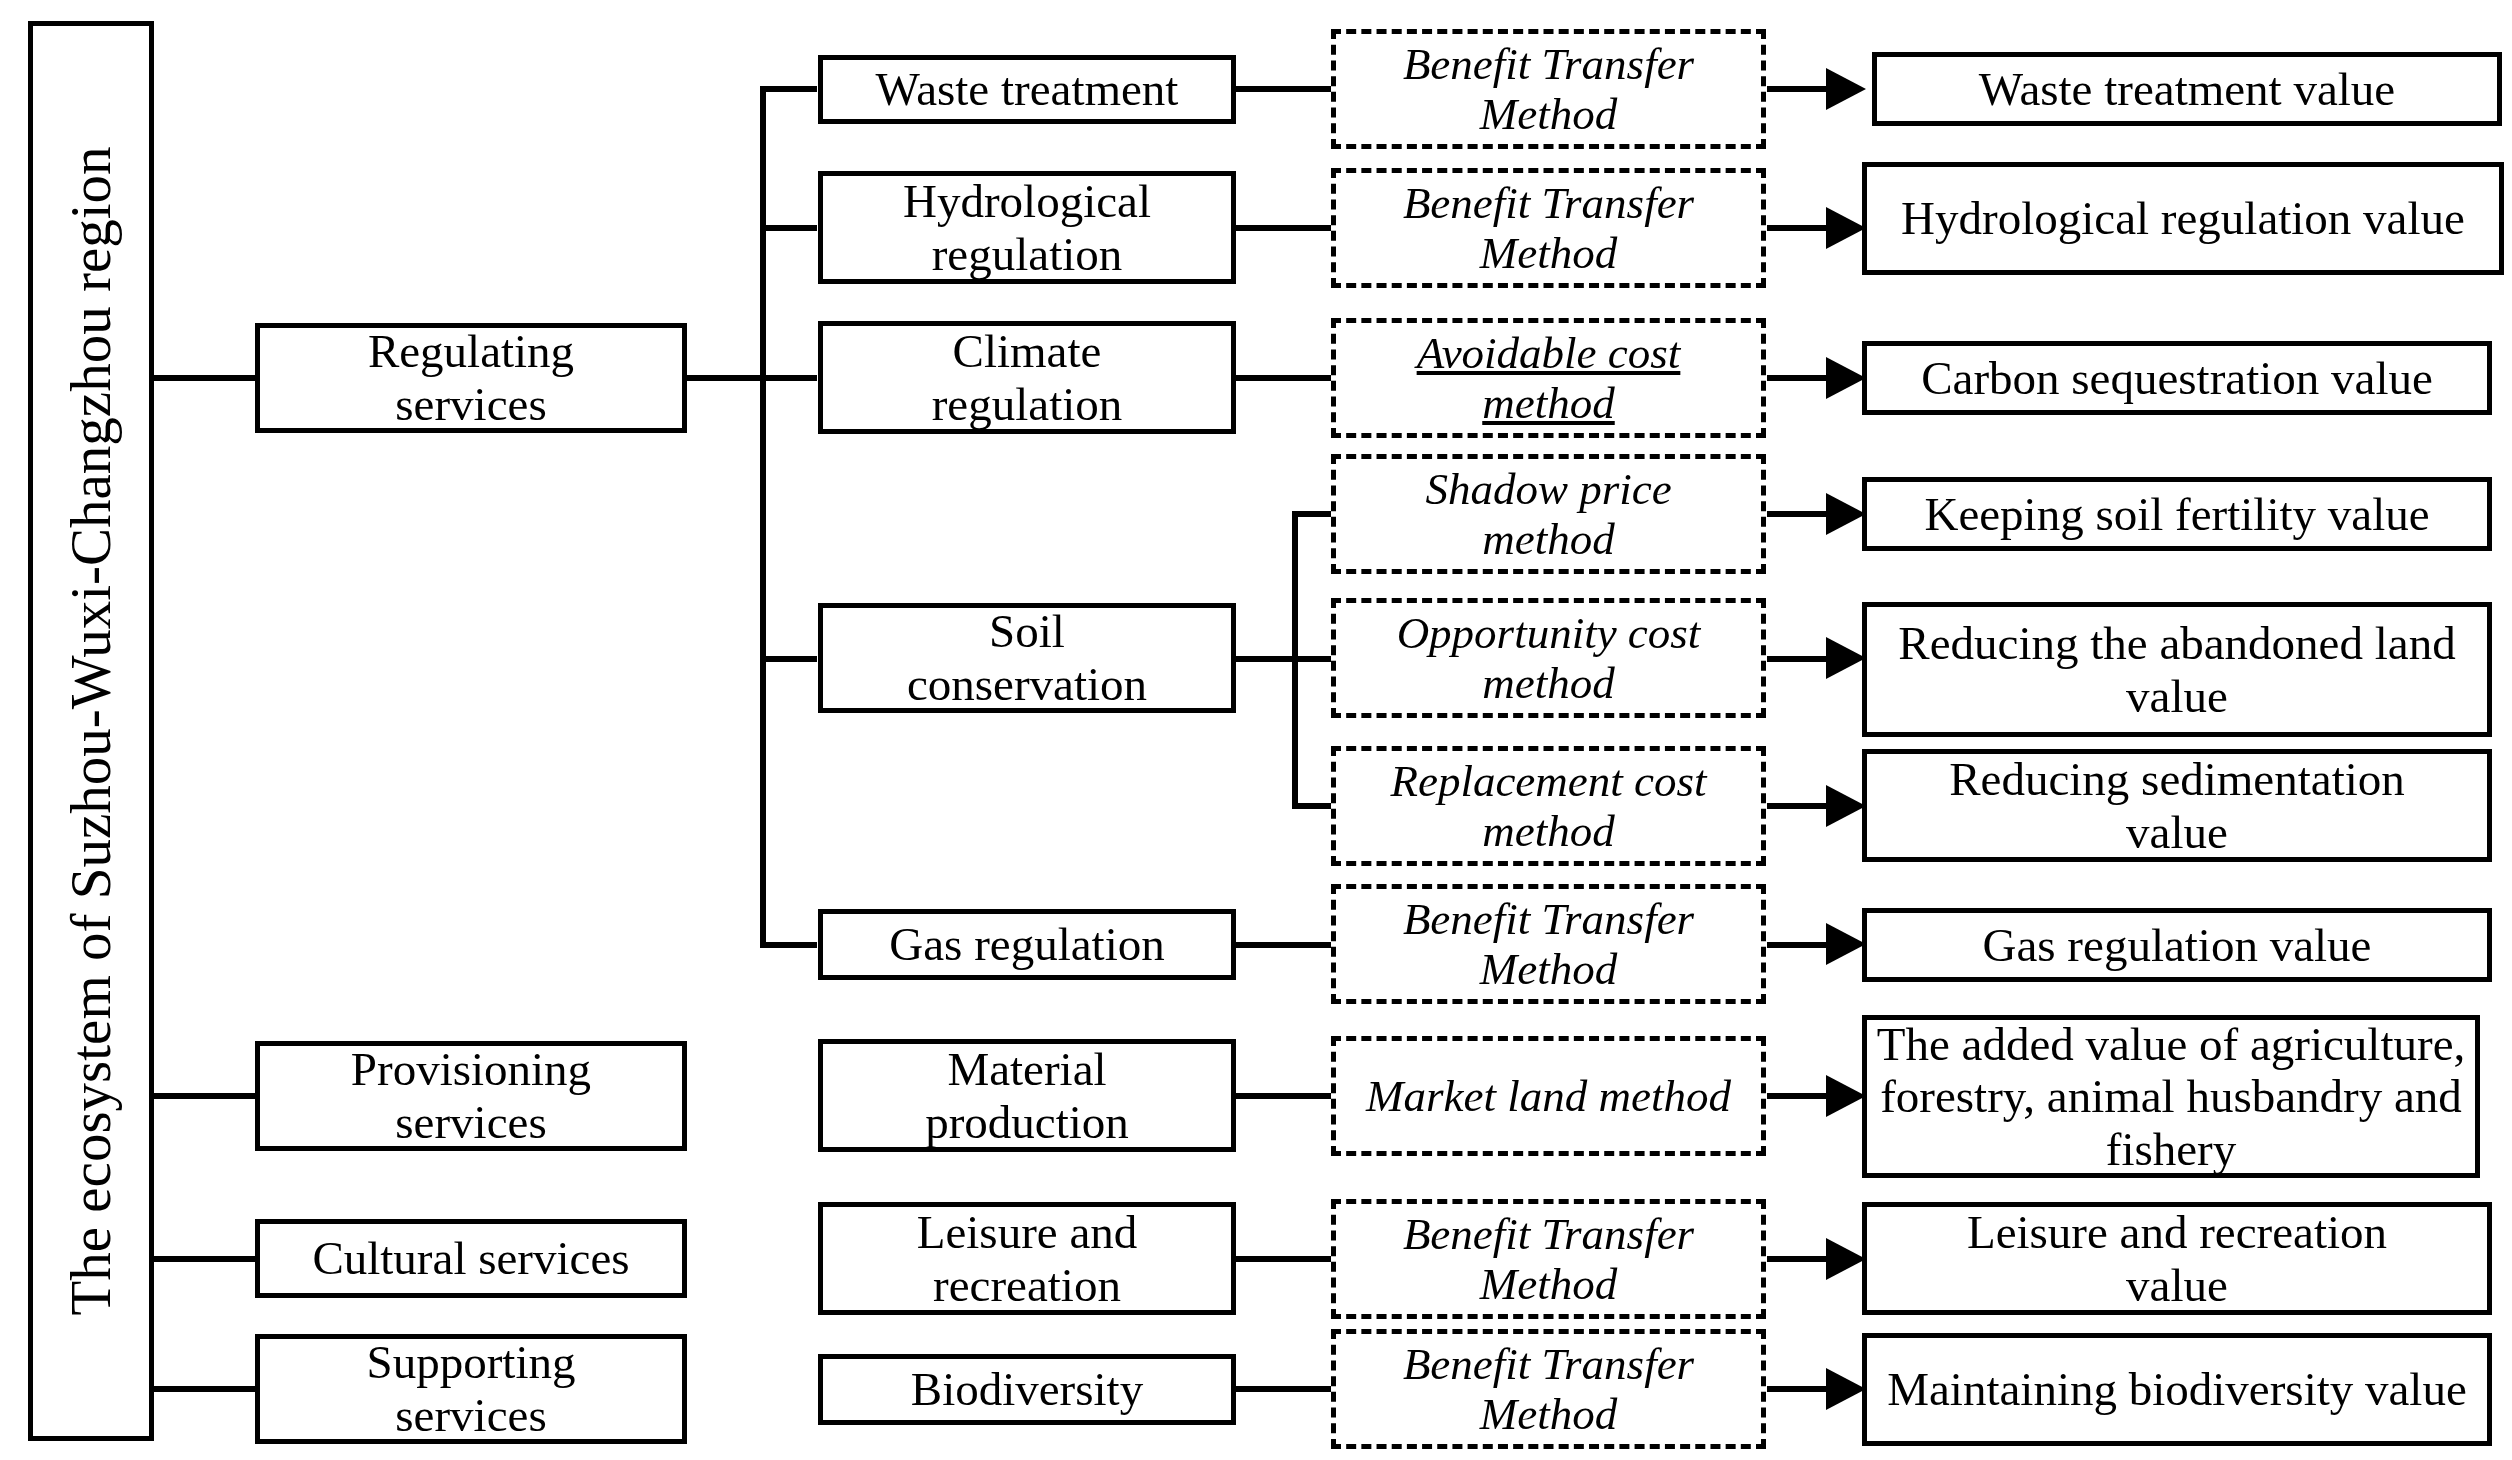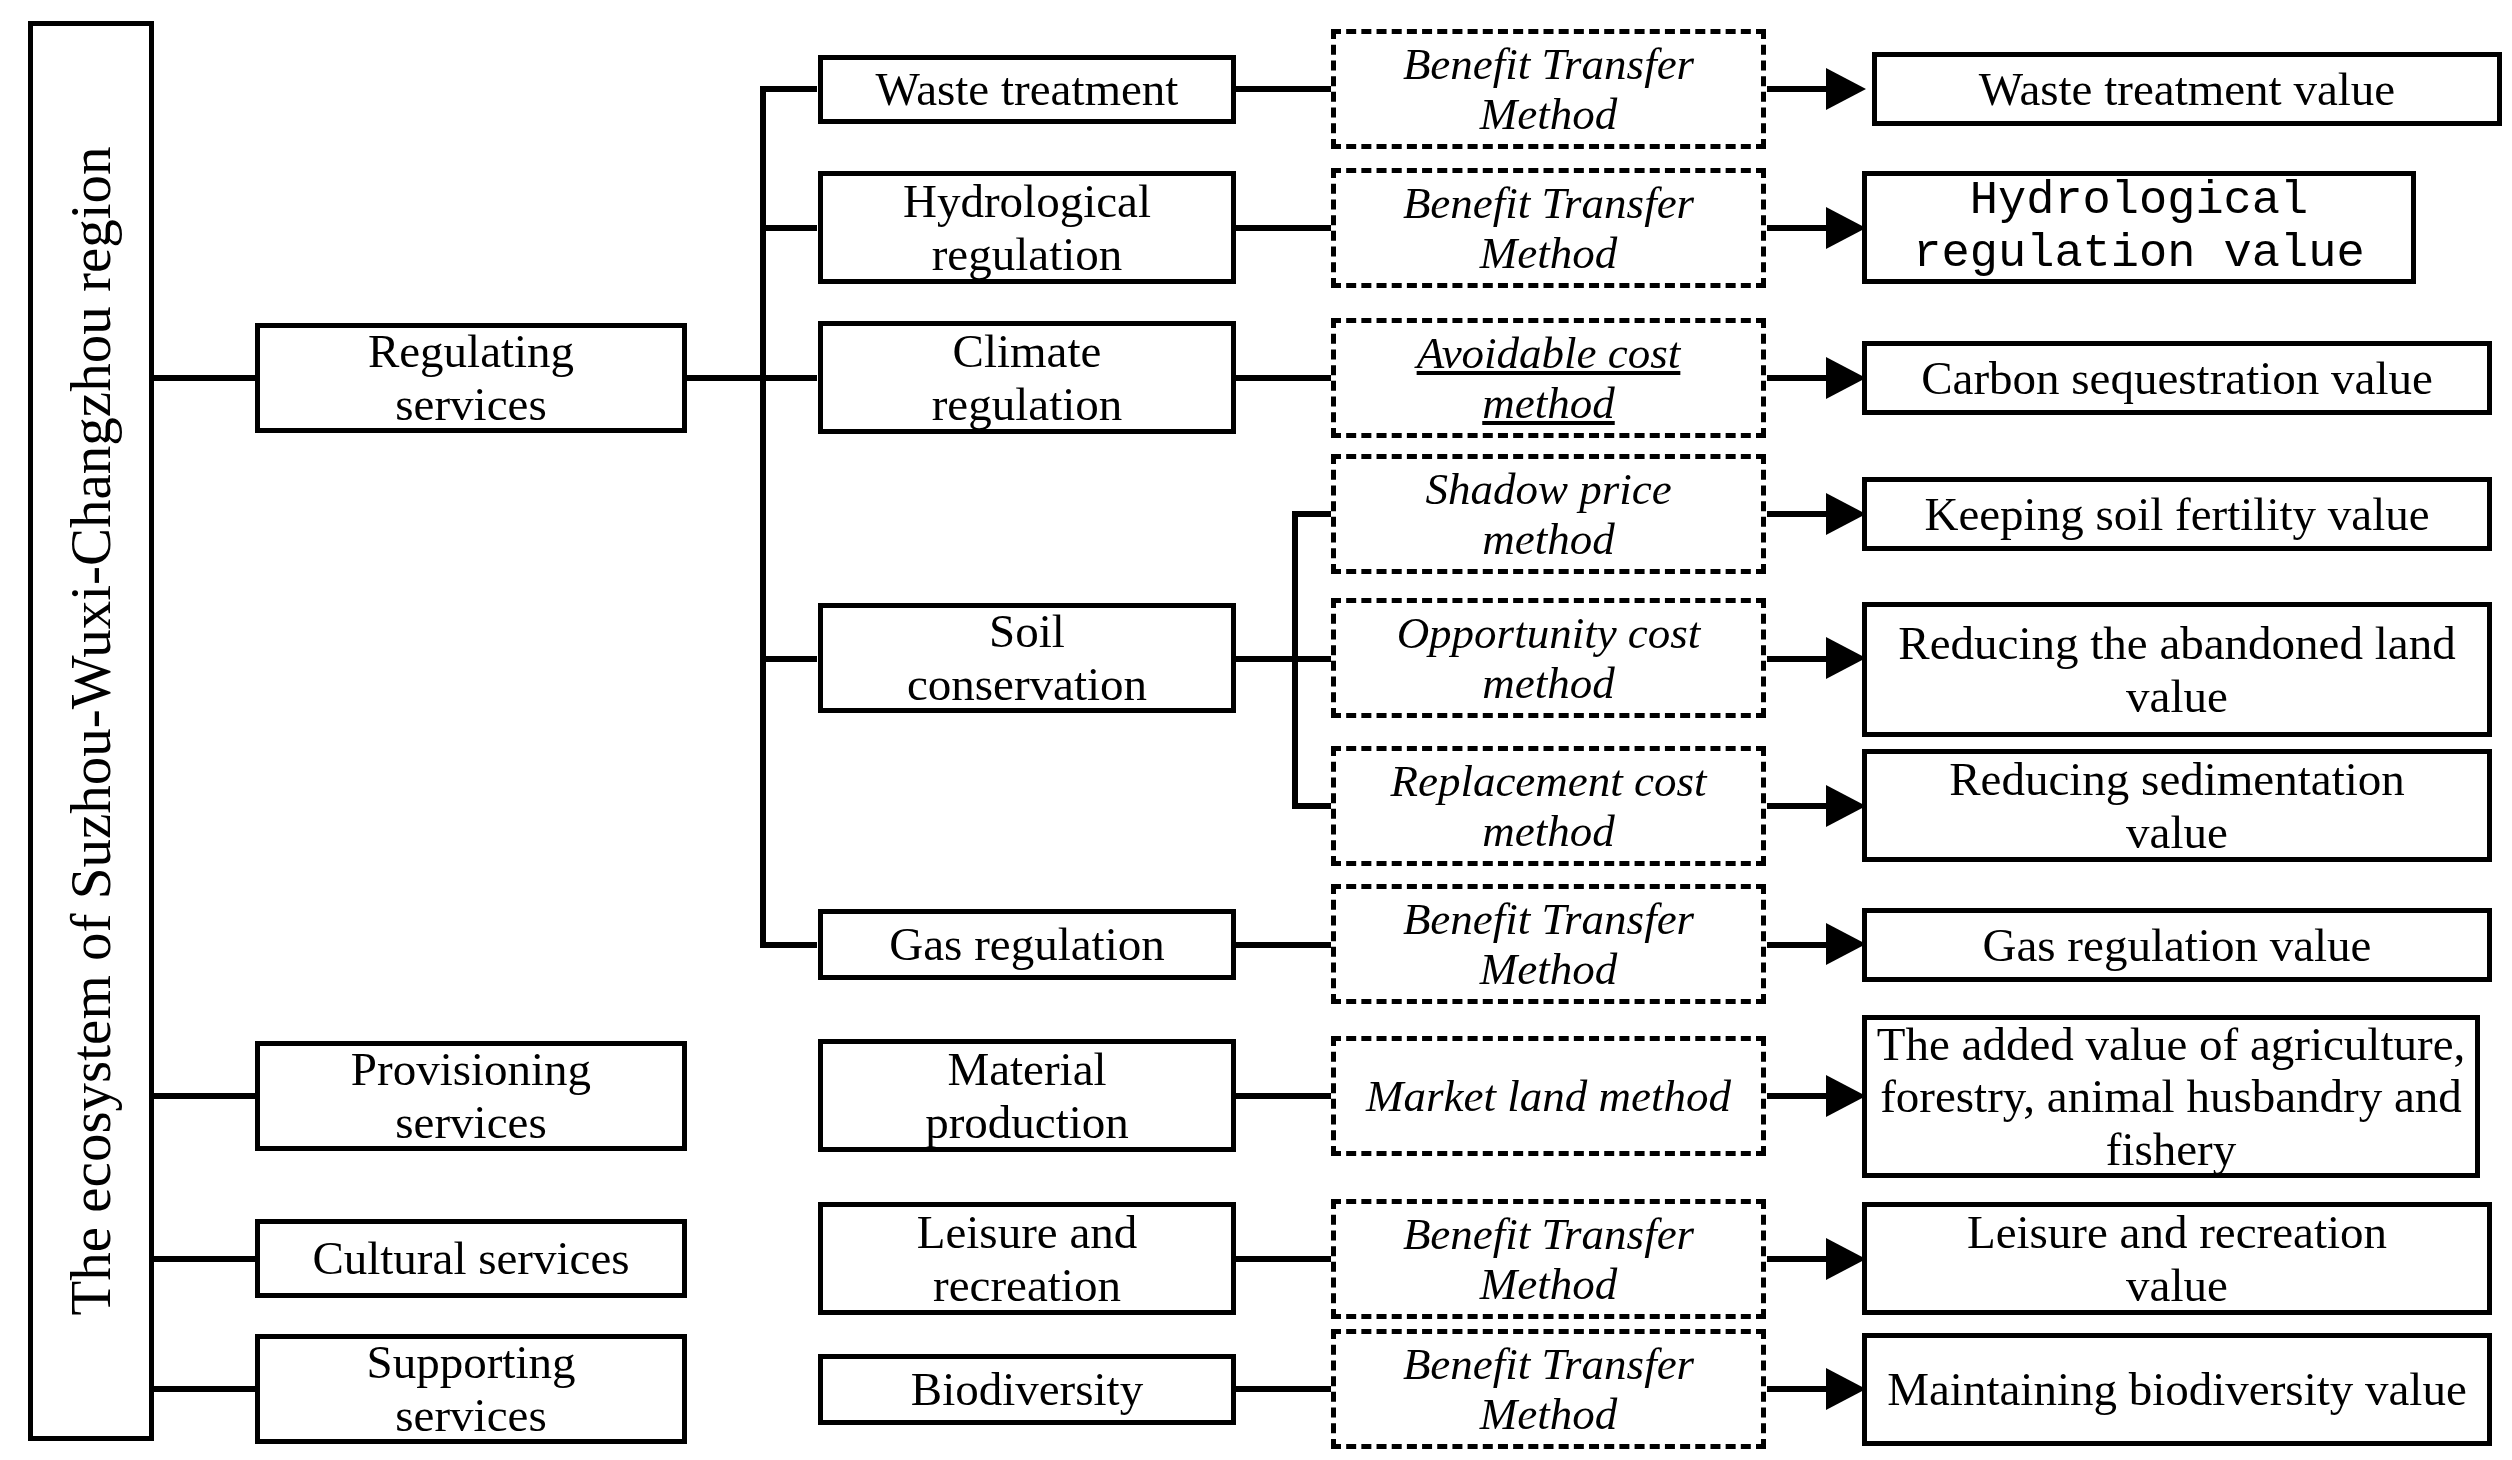--- a/index.html
+++ b/index.html
@@ -133,21 +133,21 @@
   <div class="box dashed" style="left:1331px; top:1199px; width:435px; height:120px;">
     <span>Benefit Transfer Method</span>
   </div>
   <div class="box dashed" style="left:1331px; top:1329px; width:435px; height:120px;">
     <span>Benefit Transfer Method</span>
   </div>
 
   <div class="box" style="left:1862px; top:52px; width:630px; height:74px;margin-left:10px;">
     <span>Waste treatment value</span>
   </div>
-  <div class="box" style="left:1862px; top:171px; width:554px; height:113px;font-family:Liberation Mono, monospace;">
+  <div class="box" style="left:1862px; top:162px; width:642px; height:113px;">
     <span>Hydrological regulation value</span>
   </div>
   <div class="box" style="left:1862px; top:341px; width:630px; height:74px;">
     <span>Carbon sequestration value</span>
   </div>
   <div class="box" style="left:1862px; top:477px; width:630px; height:74px;">
     <span>Keeping soil fertility value</span>
   </div>
   <div class="box" style="left:1862px; top:602px; width:630px; height:135px;">
     <span>Reducing the abandoned land value</span>

